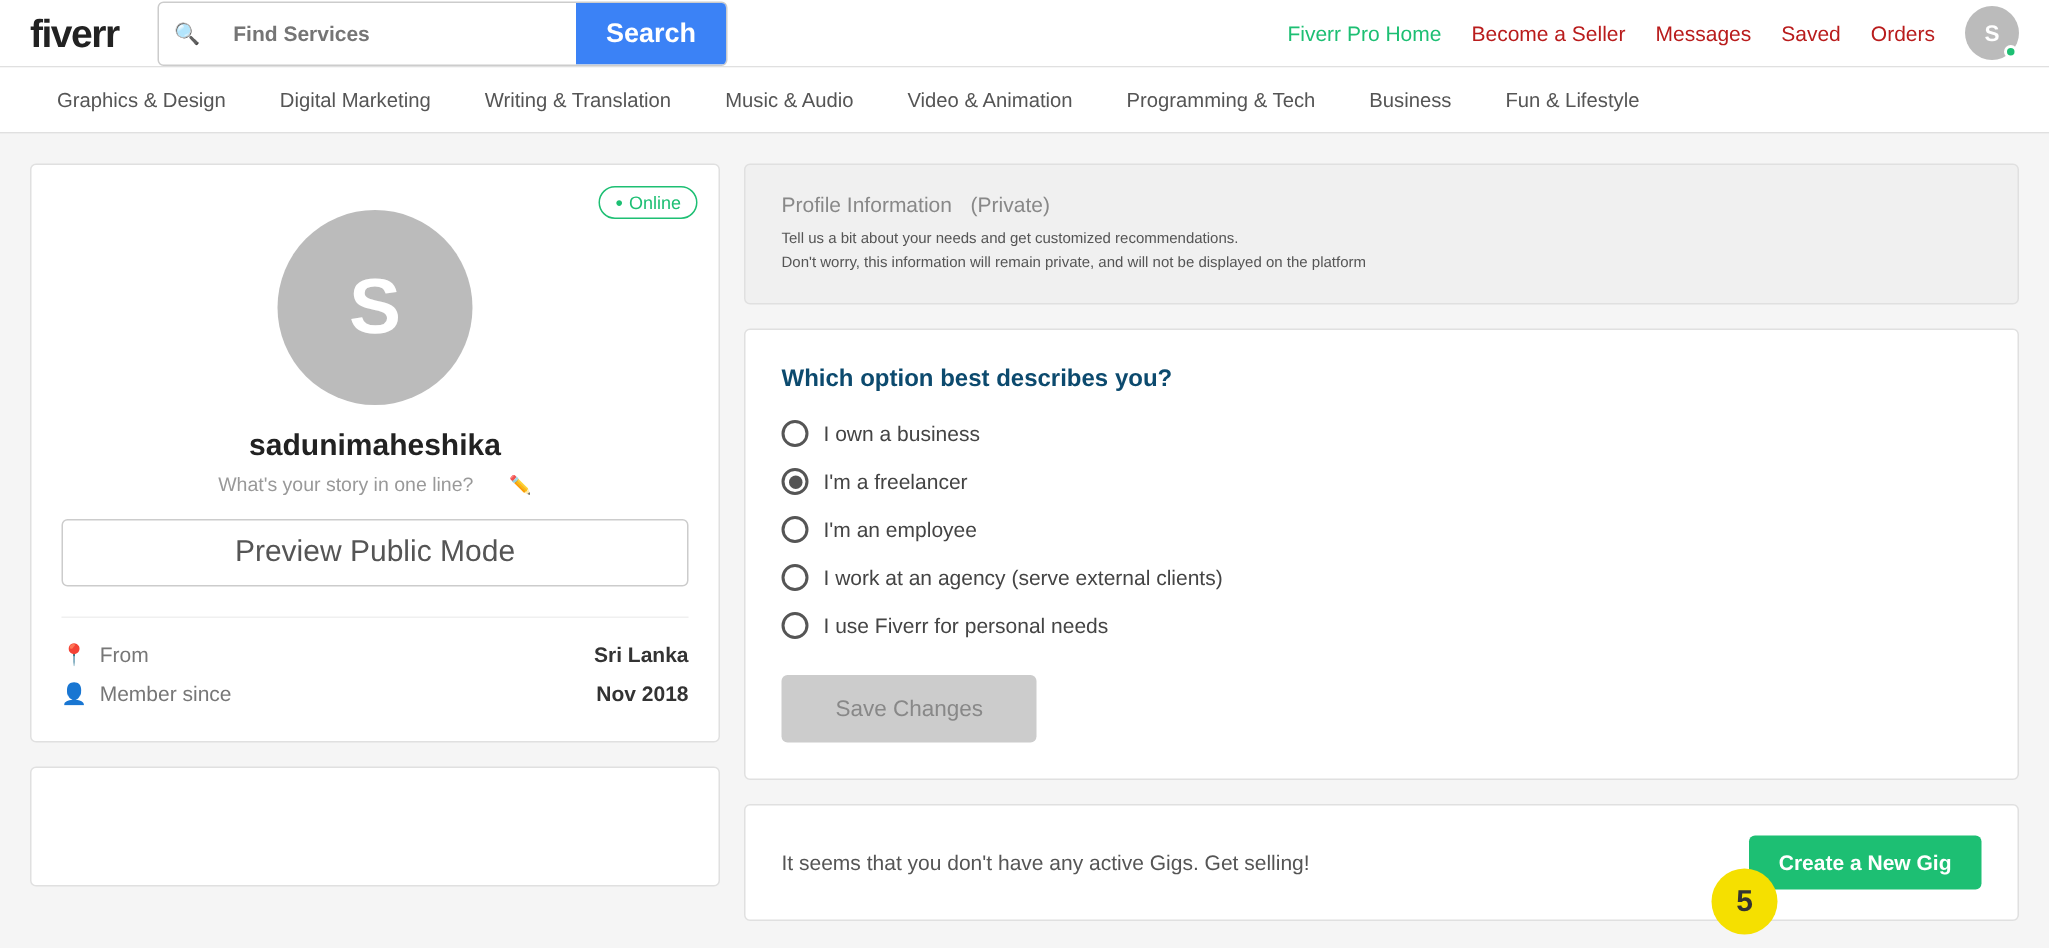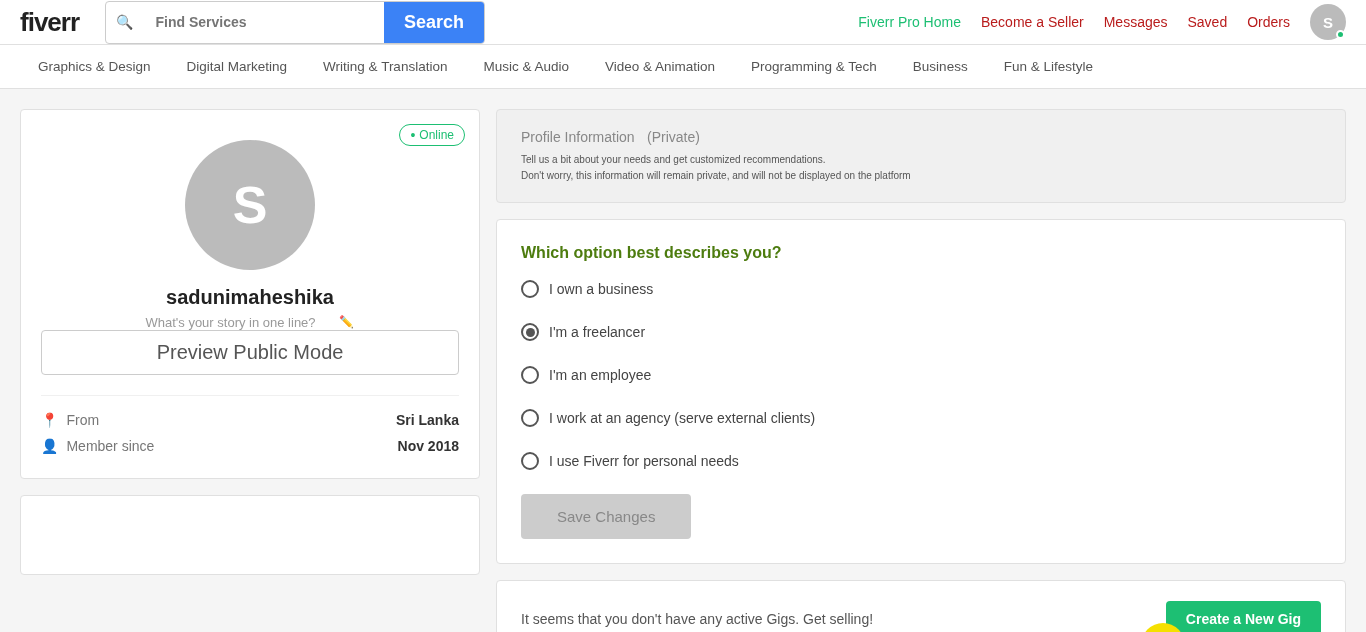--- a/index.html
+++ b/index.html
@@ -169,23 +169,23 @@
     }
     .profile-username {
       font-size: 20px;
       font-weight: bold;
       color: #222;
       margin-bottom: 6px;
     }
     .profile-tagline {
       font-size: 13px;
       color: #999;
-      margin-bottom: 0;
-      display: flex;
-      align-items: flex-start;
+      margin-bottom: 16px;
+      display: flex;
+      align-items: center;
       gap: 24px;
     }
     .edit-icon {
       cursor: pointer;
       color: #aaa;
       font-size: 12px;
     }
     .preview-btn {
       border: 1px solid #ccc;
       background: #fff;
@@ -260,27 +260,27 @@
 
     .question-card {
       background: #fff;
       border: 1px solid #e0e0e0;
       border-radius: 4px;
       padding: 24px;
     }
     .question-title {
       font-size: 16px;
       font-weight: bold;
-      color: #4d7c0f;
+      color: #0c4a6e;
       margin-bottom: 18px;
     }
     .radio-options {
       display: flex;
       flex-direction: column;
-      gap: 25px;
+      gap: 14px;
       margin-bottom: 24px;
     }
     .radio-option {
       display: flex;
       align-items: center;
       gap: 10px;
       font-size: 14px;
       color: #444;
       cursor: pointer;
     }

